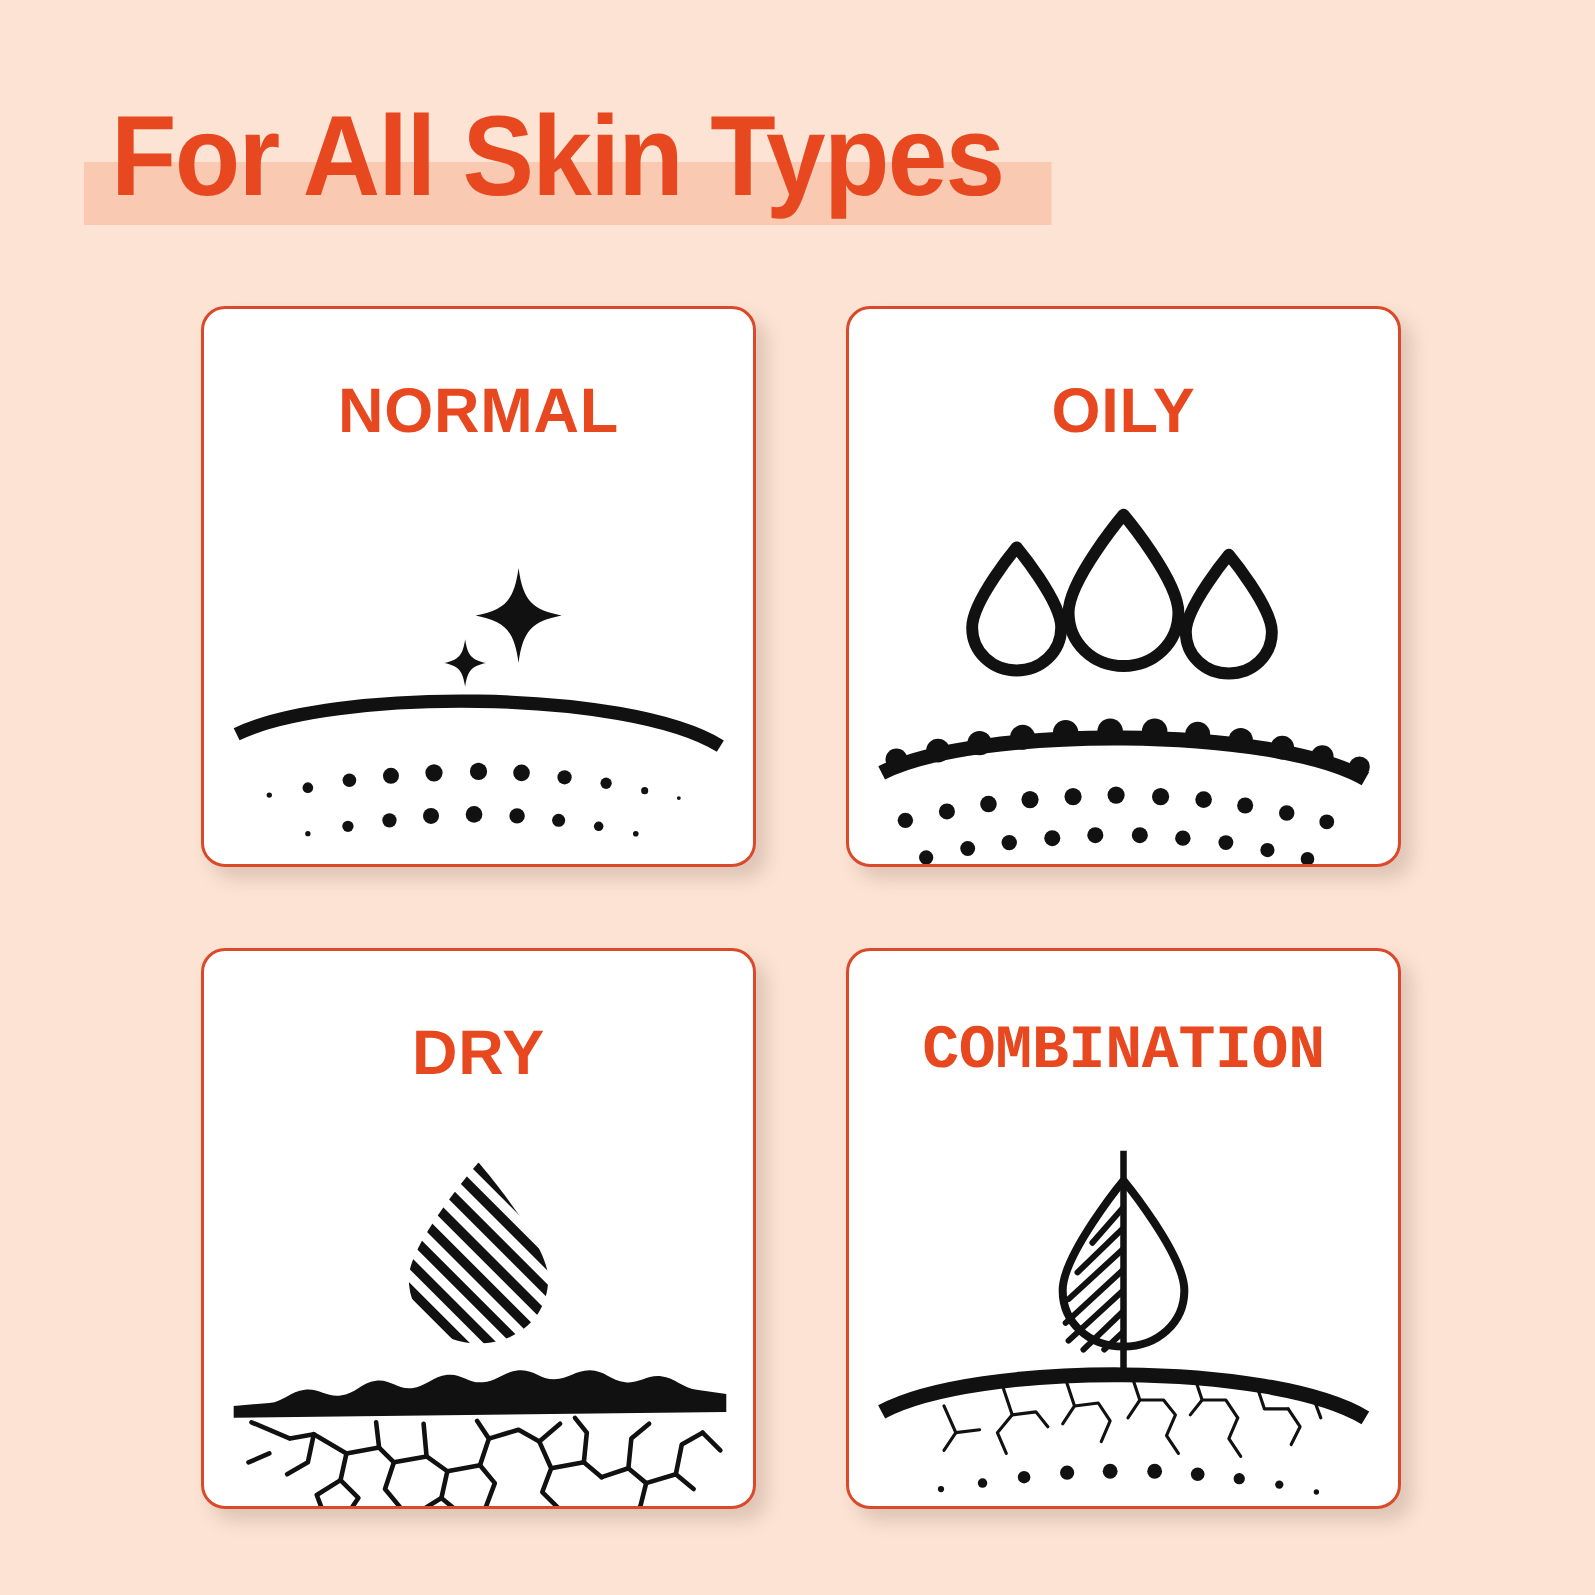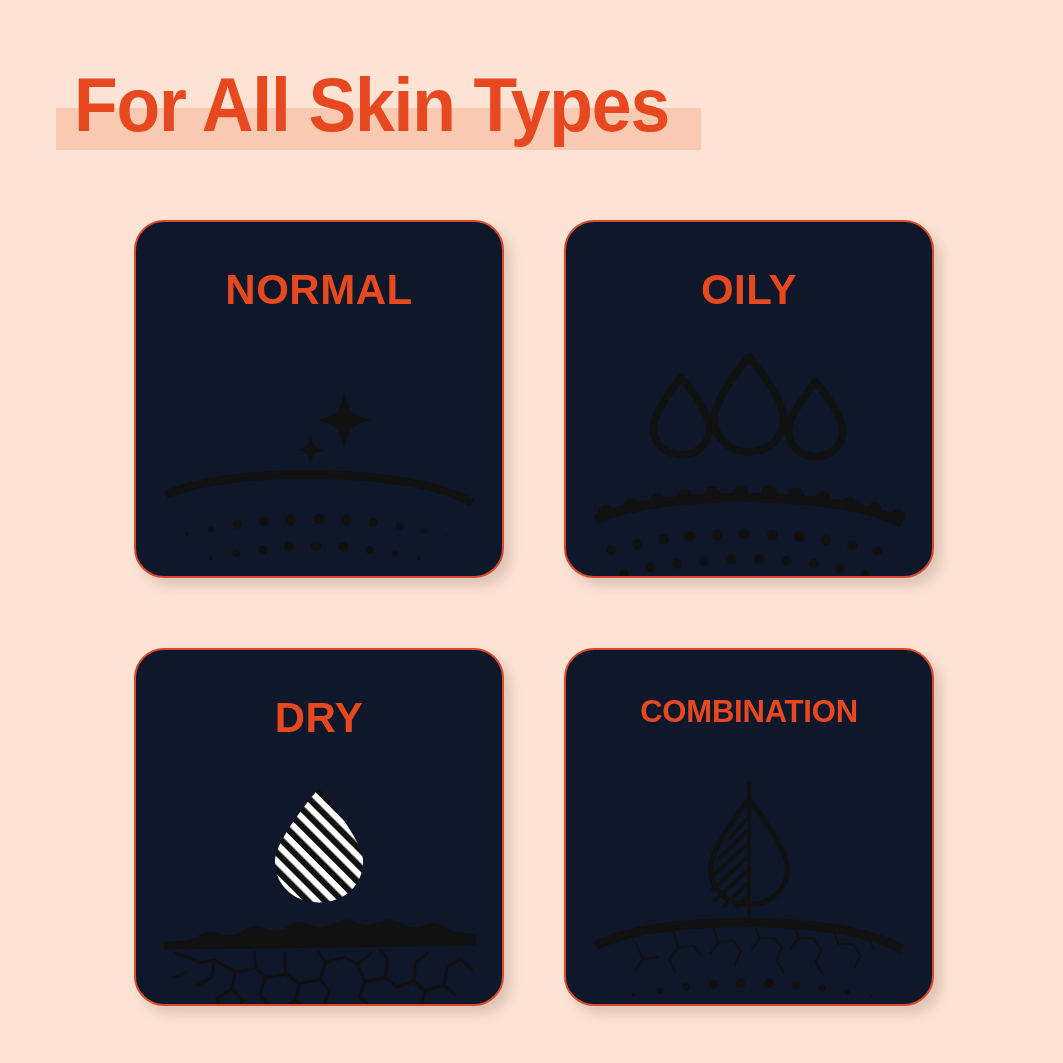--- a/index.html
+++ b/index.html
@@ -56,42 +56,42 @@
     width: 800px;
     height: 800px;
     display: grid;
     grid-template-columns: 370px 370px;
     grid-template-rows: 374px 374px;
     column-gap: 60px;
     row-gap: 54px;
   }
   .card {
     position: relative;
-    background: #0f172a;
+    background: #ffffff;
     border: 2.5px solid #D9492A;
-    border-radius: 30px;
+    border-radius: 16px;
     box-shadow: 7px 8px 11px rgba(120, 90, 80, 0.22);
     overflow: hidden;
-    margin-top: 16px;
   }
   .card-label {
     position: absolute;
     left: 0;
     right: 0;
     top: 44px;
     text-align: center;
     font-size: 42px;
     font-weight: 700;
     letter-spacing: 0.5px;
     color: #E8481F;
     white-space: nowrap;
   }
   .card-label.long {
-    font-size: 31px;
+    font-size: 41px;
     letter-spacing: -0.2px;
+    font-family: Liberation Mono, monospace;
   }
   .card-art {
     position: absolute;
     left: 0;
     right: 0;
     bottom: 0;
     top: 110px;
   }
   .card-art svg {
     display: block;

